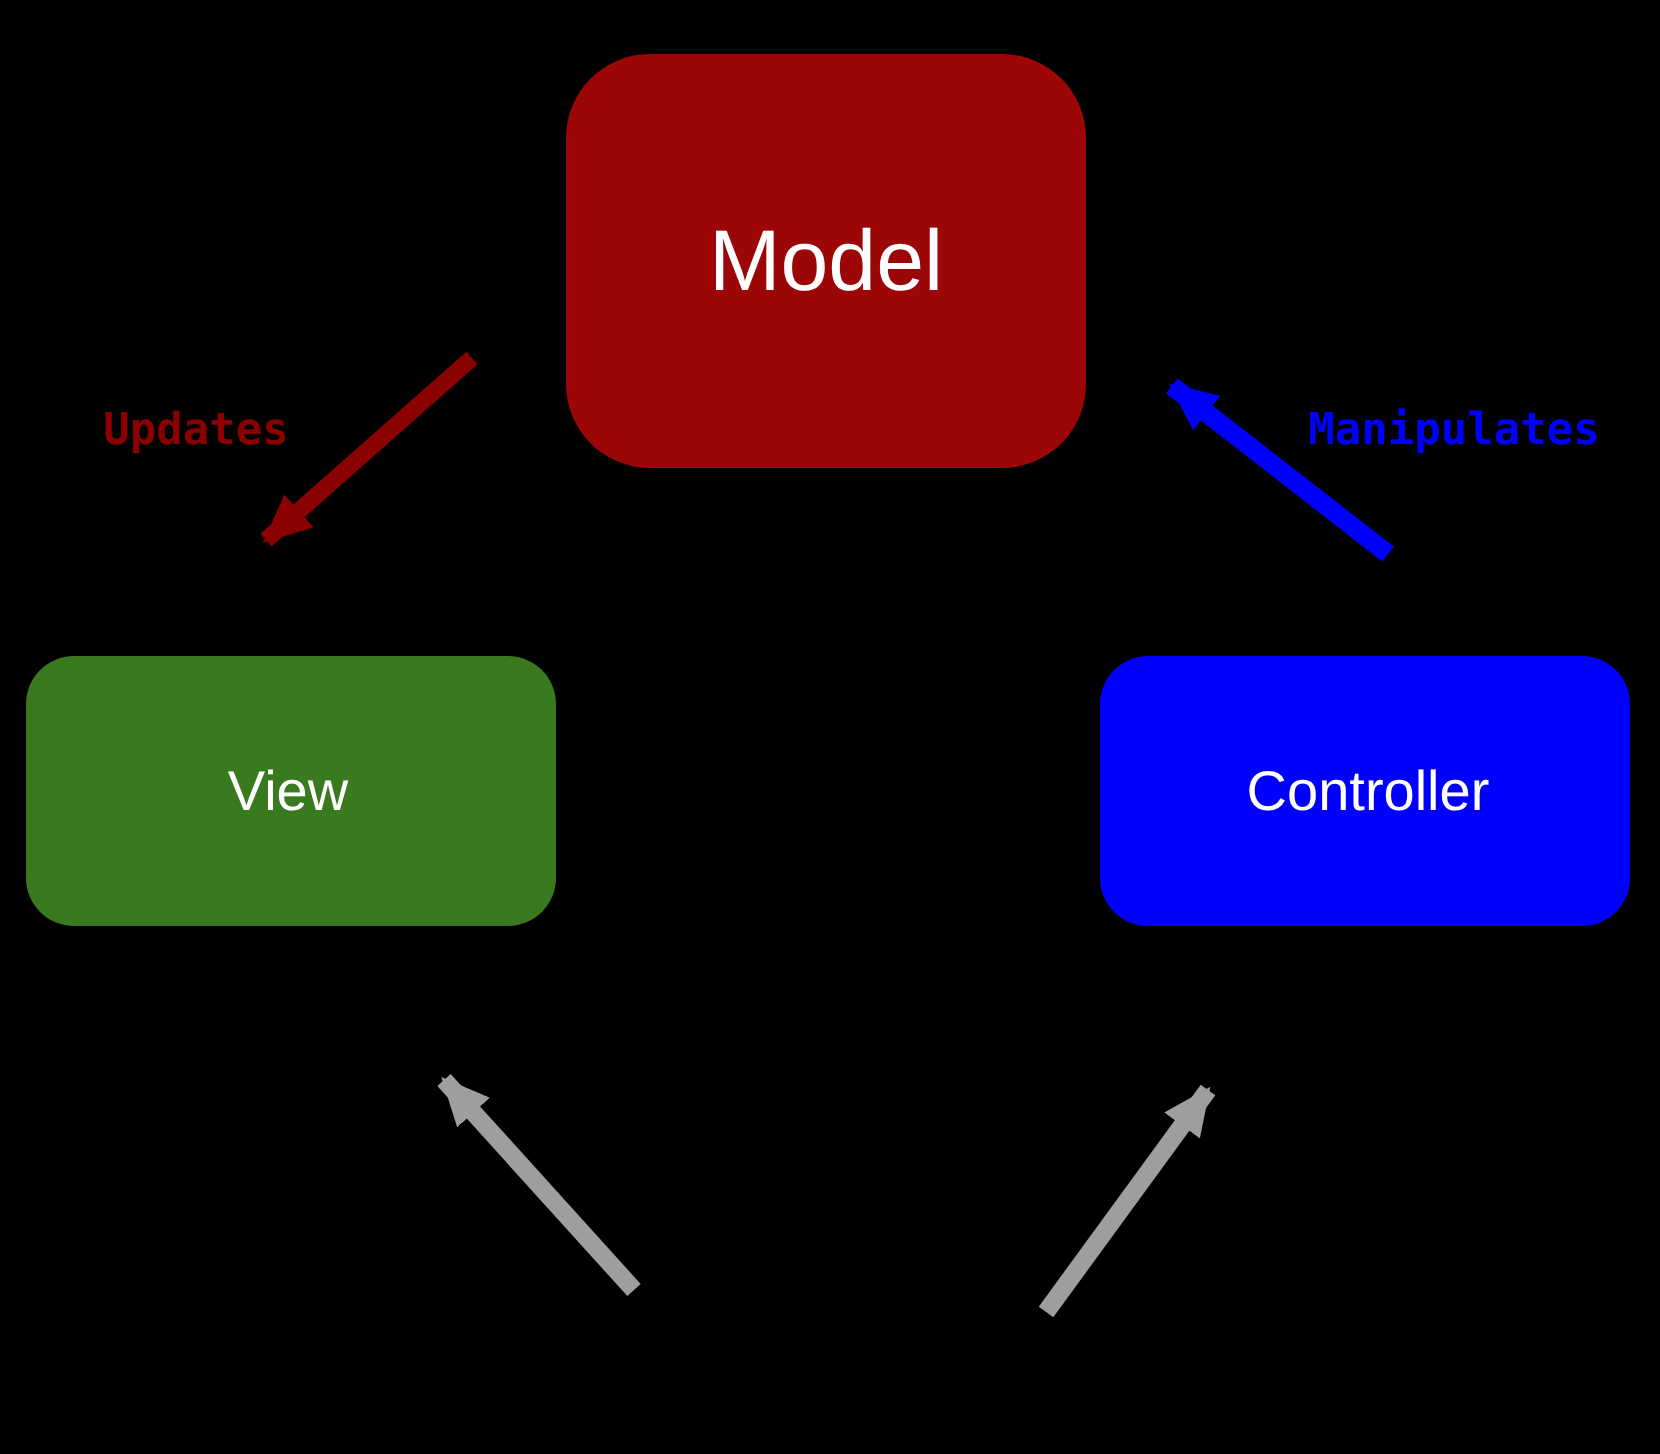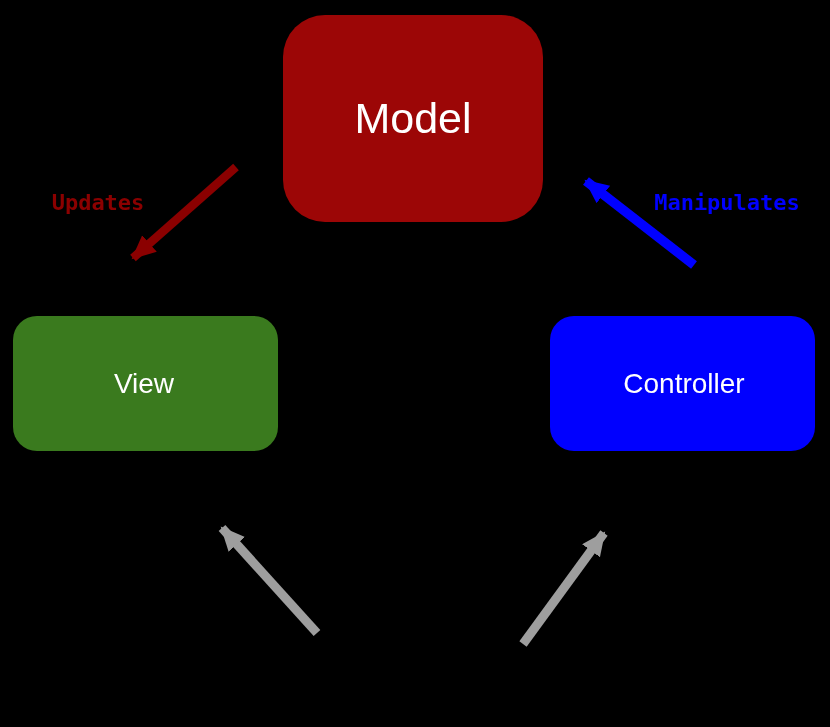--- a/index.html
+++ b/index.html
@@ -8,20 +8,21 @@
     width: 830px;
     height: 727px;
     background: #000000;
     overflow: hidden;
   }
   .stage {
     position: relative;
     width: 830px;
     height: 661px;
     background: #000000;
+    margin-top: 12px;
   }
   .node-label {
     font-family: "Liberation Sans", sans-serif;
     font-weight: 400;
   }
   .edge-label {
     font-family: "DejaVu Sans Mono", monospace;
     font-weight: 700;
   }
 </style>

